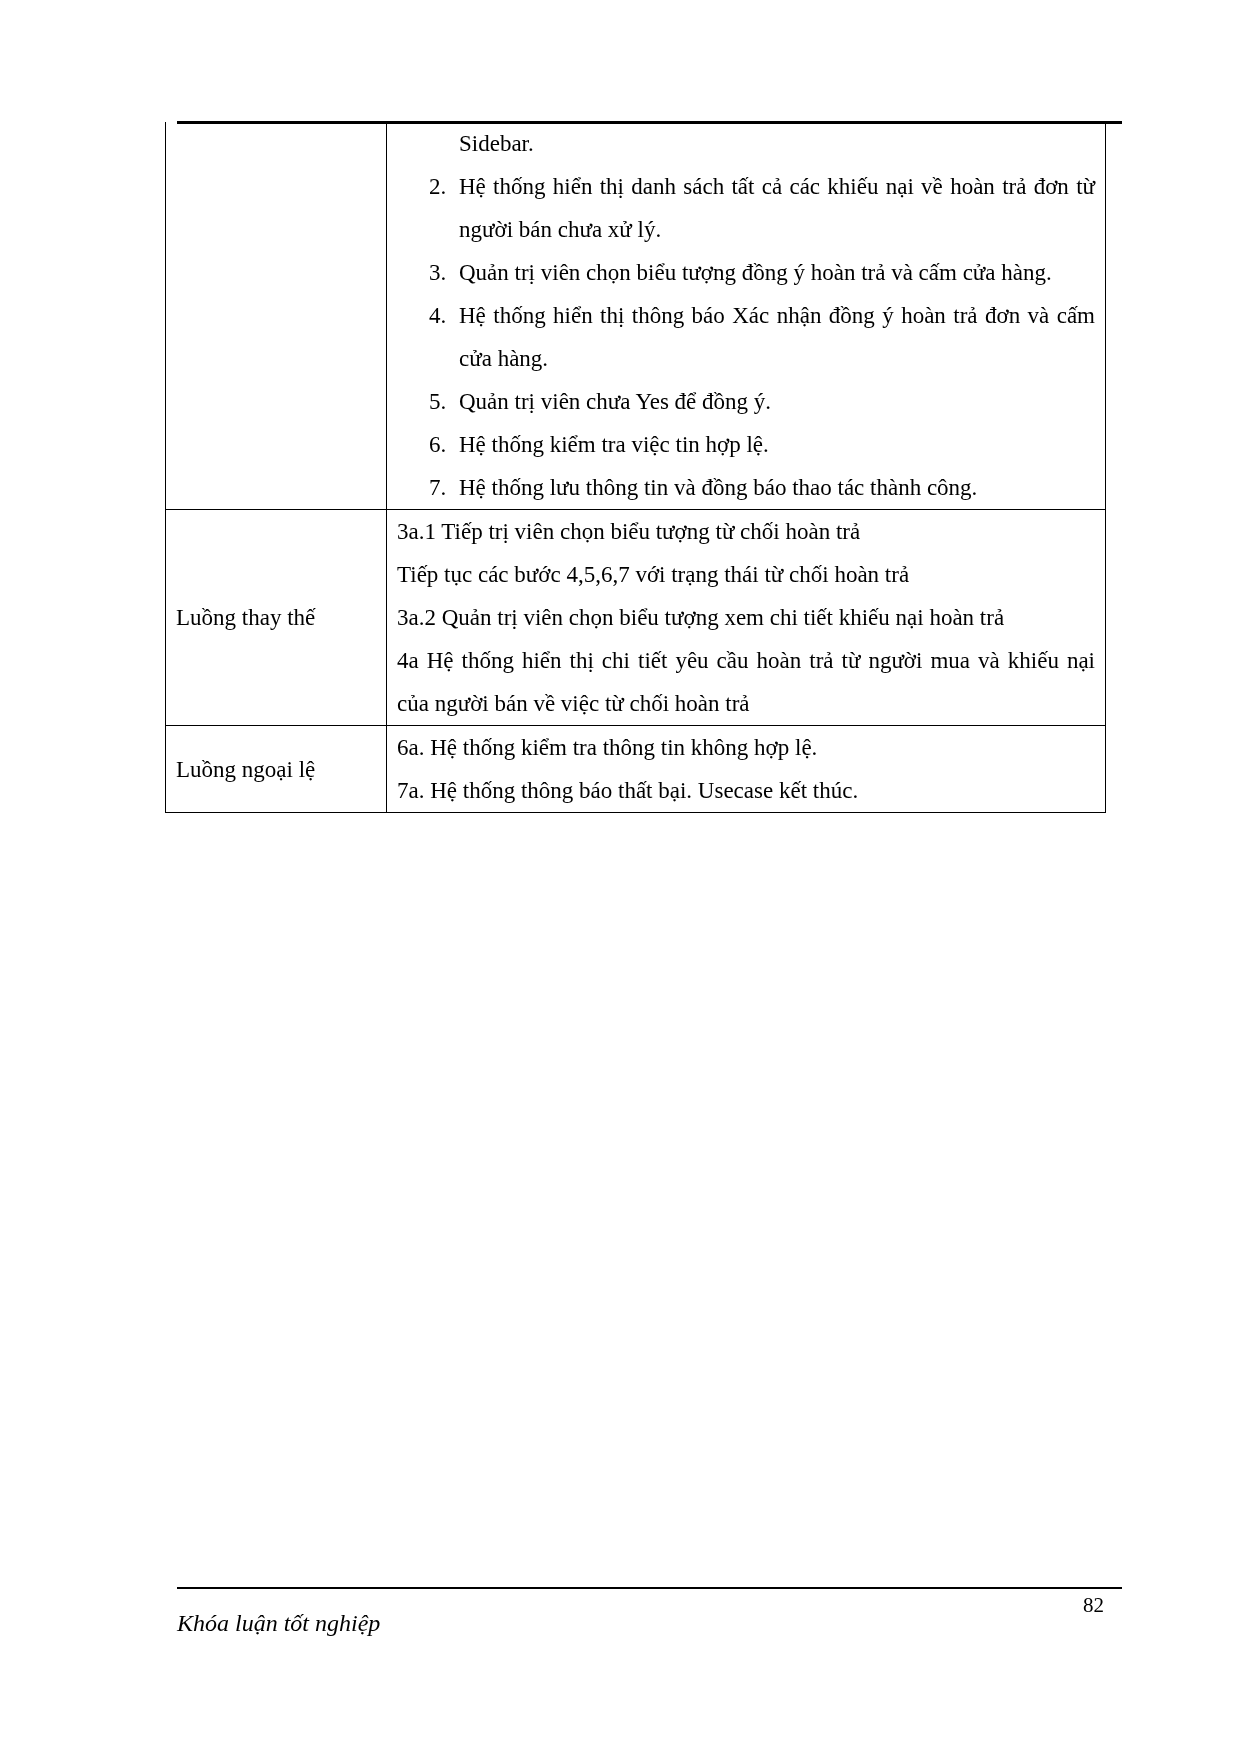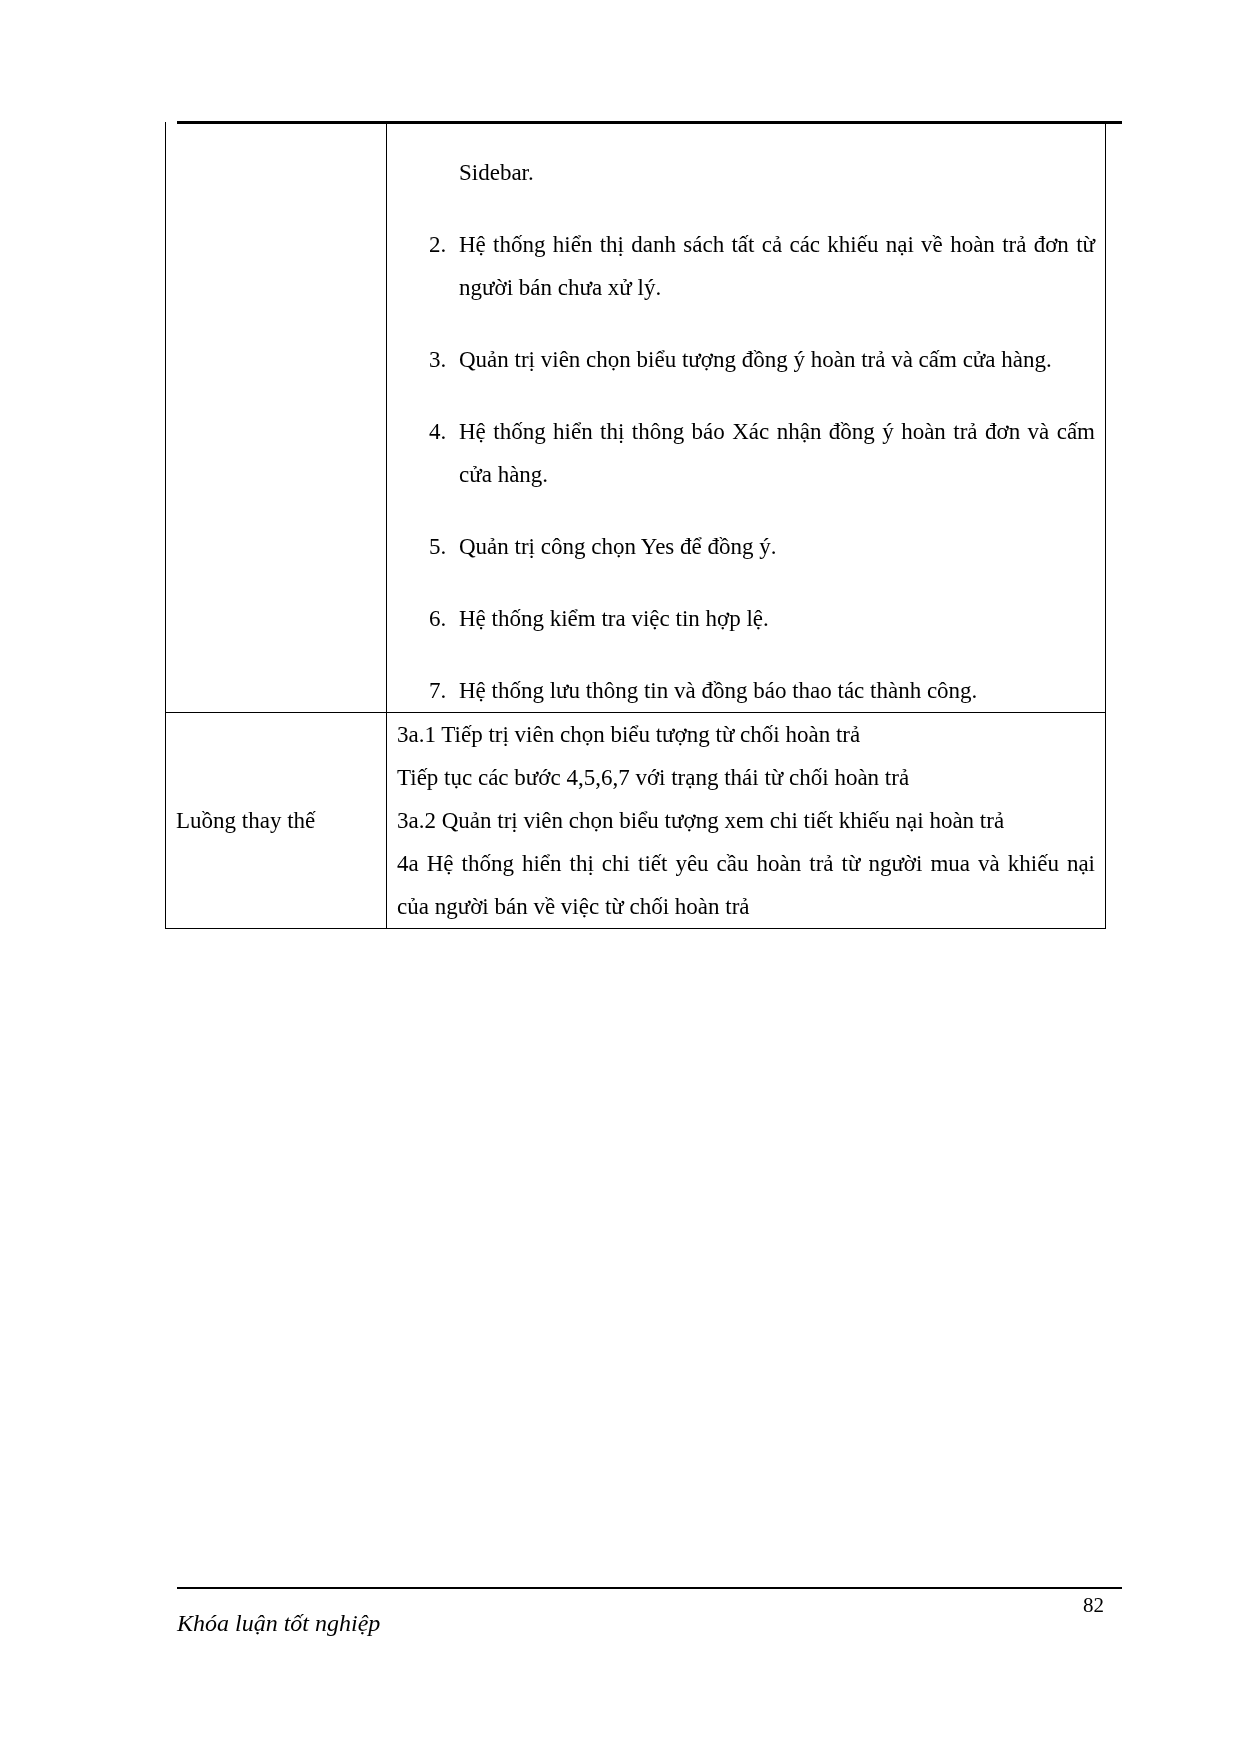--- a/index.html
+++ b/index.html
@@ -5,21 +5,21 @@
   html, body { margin:0; padding:0; background:#ffffff; }
   body { width:1240px; height:1754px; position:relative; overflow:hidden;
          font-family:"Liberation Serif","DejaVu Serif",serif; color:#000; }
   .header-rule { position:absolute; left:177px; top:121px; width:945px; height:3px; background:#000; }
   table.uc { position:absolute; left:165px; top:122px; width:941px; border-collapse:collapse; table-layout:fixed; }
   table.uc td { border:1.3px solid #000; vertical-align:top; font-size:23px; line-height:43px; padding:0; }
   table.uc td.label { width:210px; vertical-align:middle; padding-left:10px; }
   table.uc td.content { padding-left:10px; padding-right:10px; }
   table.uc tr.first td { border-top:none; }
   .steps { margin:0; padding:0; list-style:none; }
-  .steps li { position:relative; padding-left:62px; text-align:justify;margin-top:29px; }
+  .steps li { position:relative; padding-left:62px; text-align:justify; }
   .steps li .num { position:absolute; left:32px; top:0; }
   .alt-line { text-align:justify; }
   .footer-rule { position:absolute; left:177px; top:1587px; width:945px; height:2px; background:#000; }
   .footer-left { position:absolute; left:177px; top:1593px; font-size:24px; font-style:italic;margin-top:17px; }
   .footer-right { position:absolute; right:136px; top:1593px; font-size:21px; }
 </style>
 </head>
 <body>
 
 <div class="header-rule"></div>
@@ -27,33 +27,40 @@
 <table class="uc">
   <tbody>
       <tr class="first">
     <td class="label"></td>
     <td class="content">
       <ul class="steps">
         <li><span class="num"></span><span>Sidebar.</span></li>
         <li><span class="num">2.</span><span>Hệ thống hiển thị danh sách tất cả các khiếu nại về hoàn trả đơn từ người bán chưa xử lý.</span></li>
         <li><span class="num">3.</span><span>Quản trị viên chọn biểu tượng đồng ý hoàn trả và cấm cửa hàng.</span></li>
         <li><span class="num">4.</span><span>Hệ thống hiển thị thông báo Xác nhận đồng ý hoàn trả đơn và cấm cửa hàng.</span></li>
-        <li><span class="num">5.</span><span>Quản trị công chọn Yes để đồng ý.</span></li>
+        <li><span class="num">5.</span><span>Quản trị viên chưa Yes để đồng ý.</span></li>
         <li><span class="num">6.</span><span>Hệ thống kiểm tra việc tin hợp lệ.</span></li>
         <li><span class="num">7.</span><span>Hệ thống lưu thông tin và đồng báo thao tác thành công.</span></li>
       </ul>
     </td>
   </tr>
   <tr>
     <td class="label">Luồng thay thế</td>
     <td class="content">
       <div class="alt-line">3a.1 Tiếp trị viên chọn biểu tượng từ chối hoàn trả</div>
       <div class="alt-line">Tiếp tục các bước 4,5,6,7 với trạng thái từ chối hoàn trả</div>
       <div class="alt-line">3a.2 Quản trị viên chọn biểu tượng xem chi tiết khiếu nại hoàn trả</div>
       <div class="alt-line">4a Hệ thống hiển thị chi tiết yêu cầu hoàn trả từ người mua và khiếu nại của người bán về việc từ chối hoàn trả</div>
     </td>
   </tr>
+  <tr>
+    <td class="label">Luồng ngoại lệ</td>
+    <td class="content">
+      <div class="alt-line">6a. Hệ thống kiểm tra thông tin không hợp lệ.</div>
+      <div class="alt-line">7a. Hệ thống thông báo thất bại. Usecase kết thúc.</div>
+    </td>
+  </tr>
 </tbody>
   </table>
 
 <div class="footer-rule"></div>
 <div class="footer-left">Khóa luận tốt nghiệp</div>
 <div class="footer-right">82</div>
 
 </body></html>

